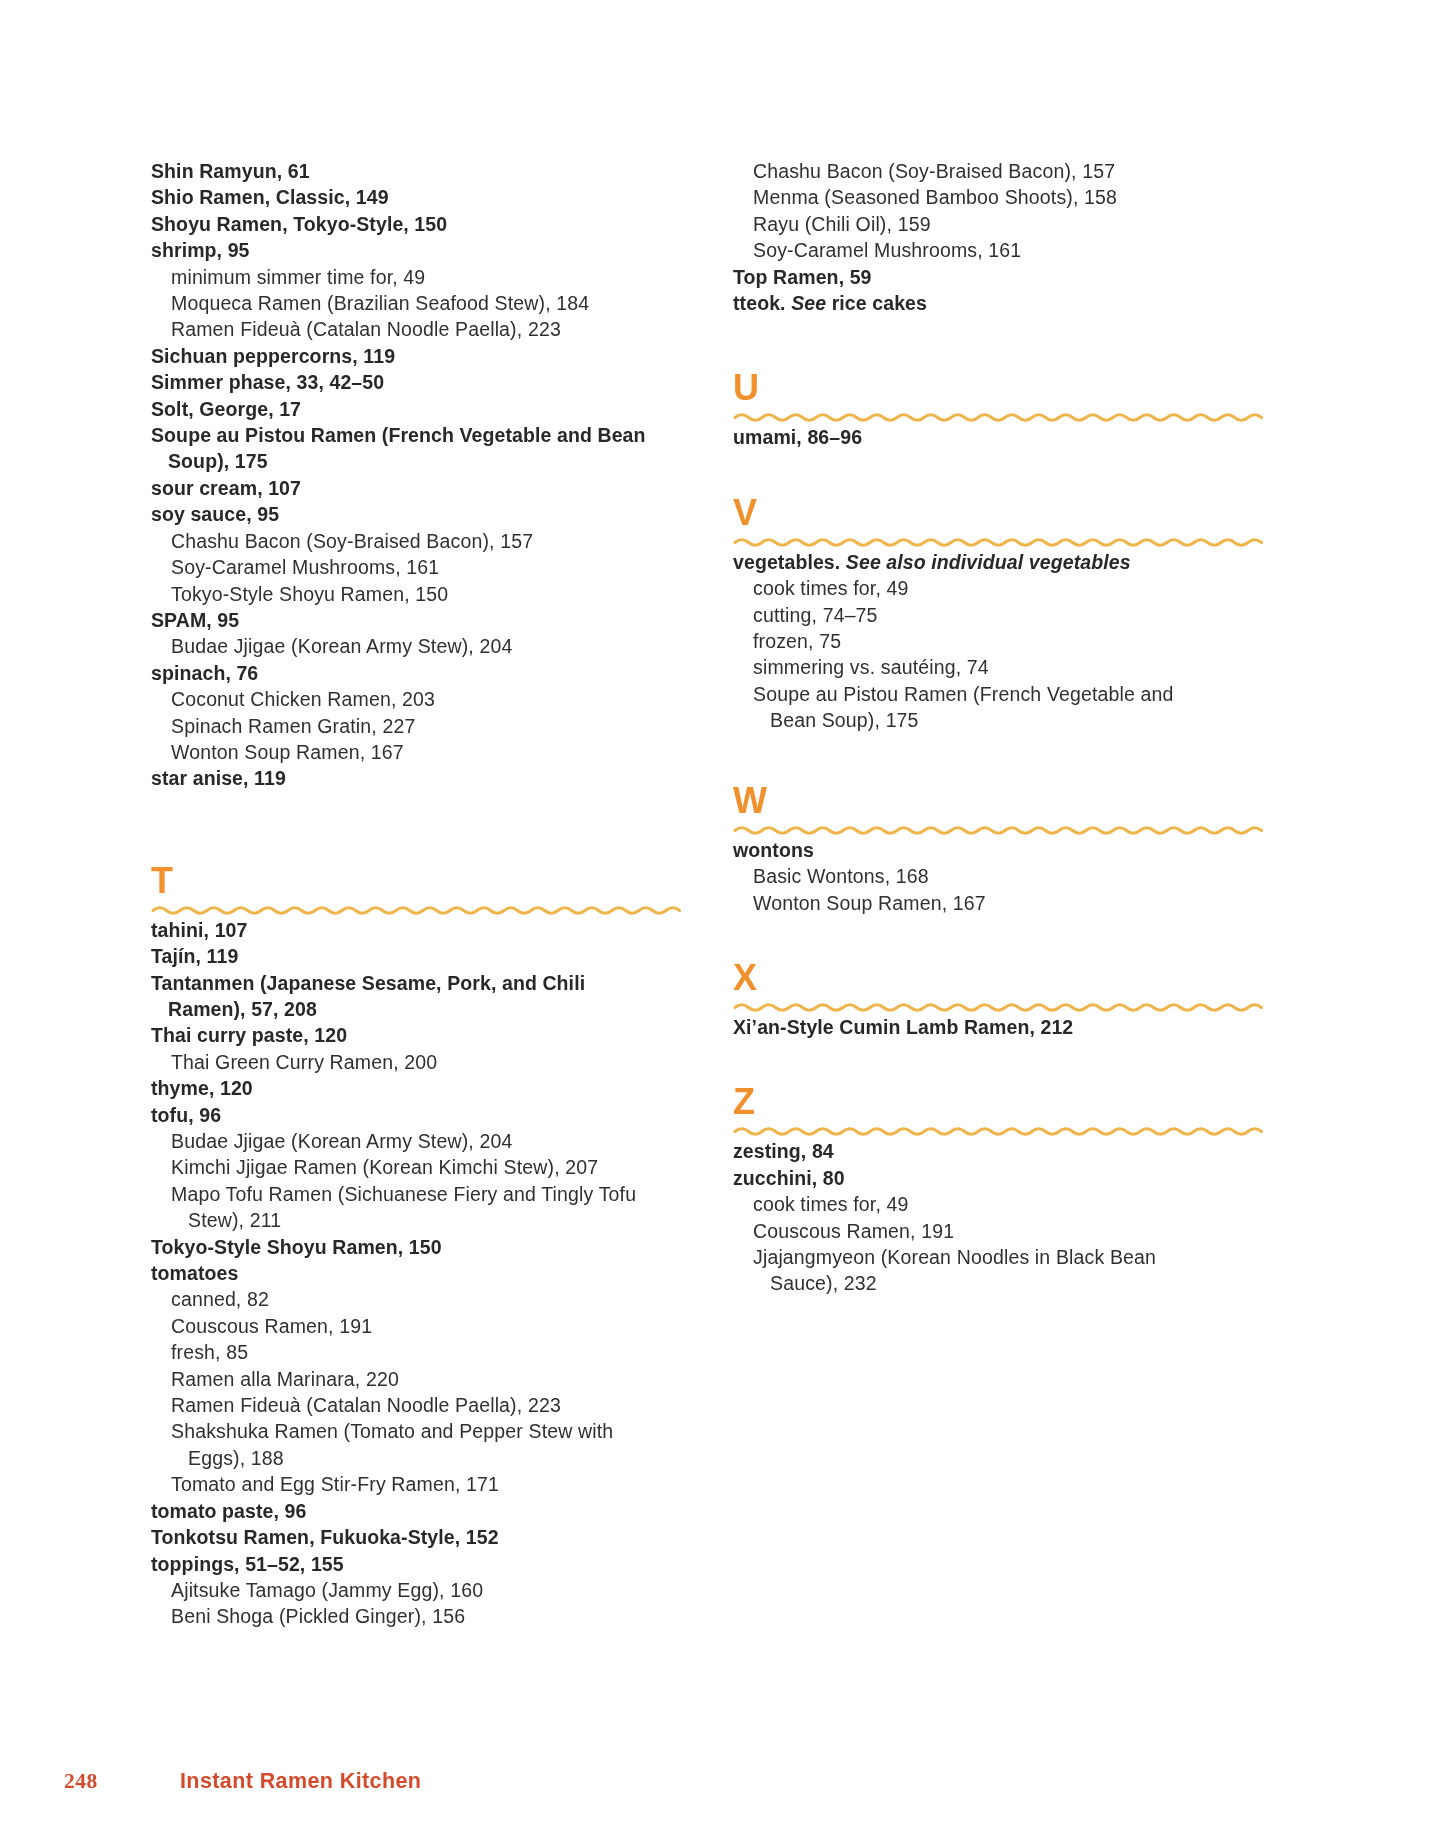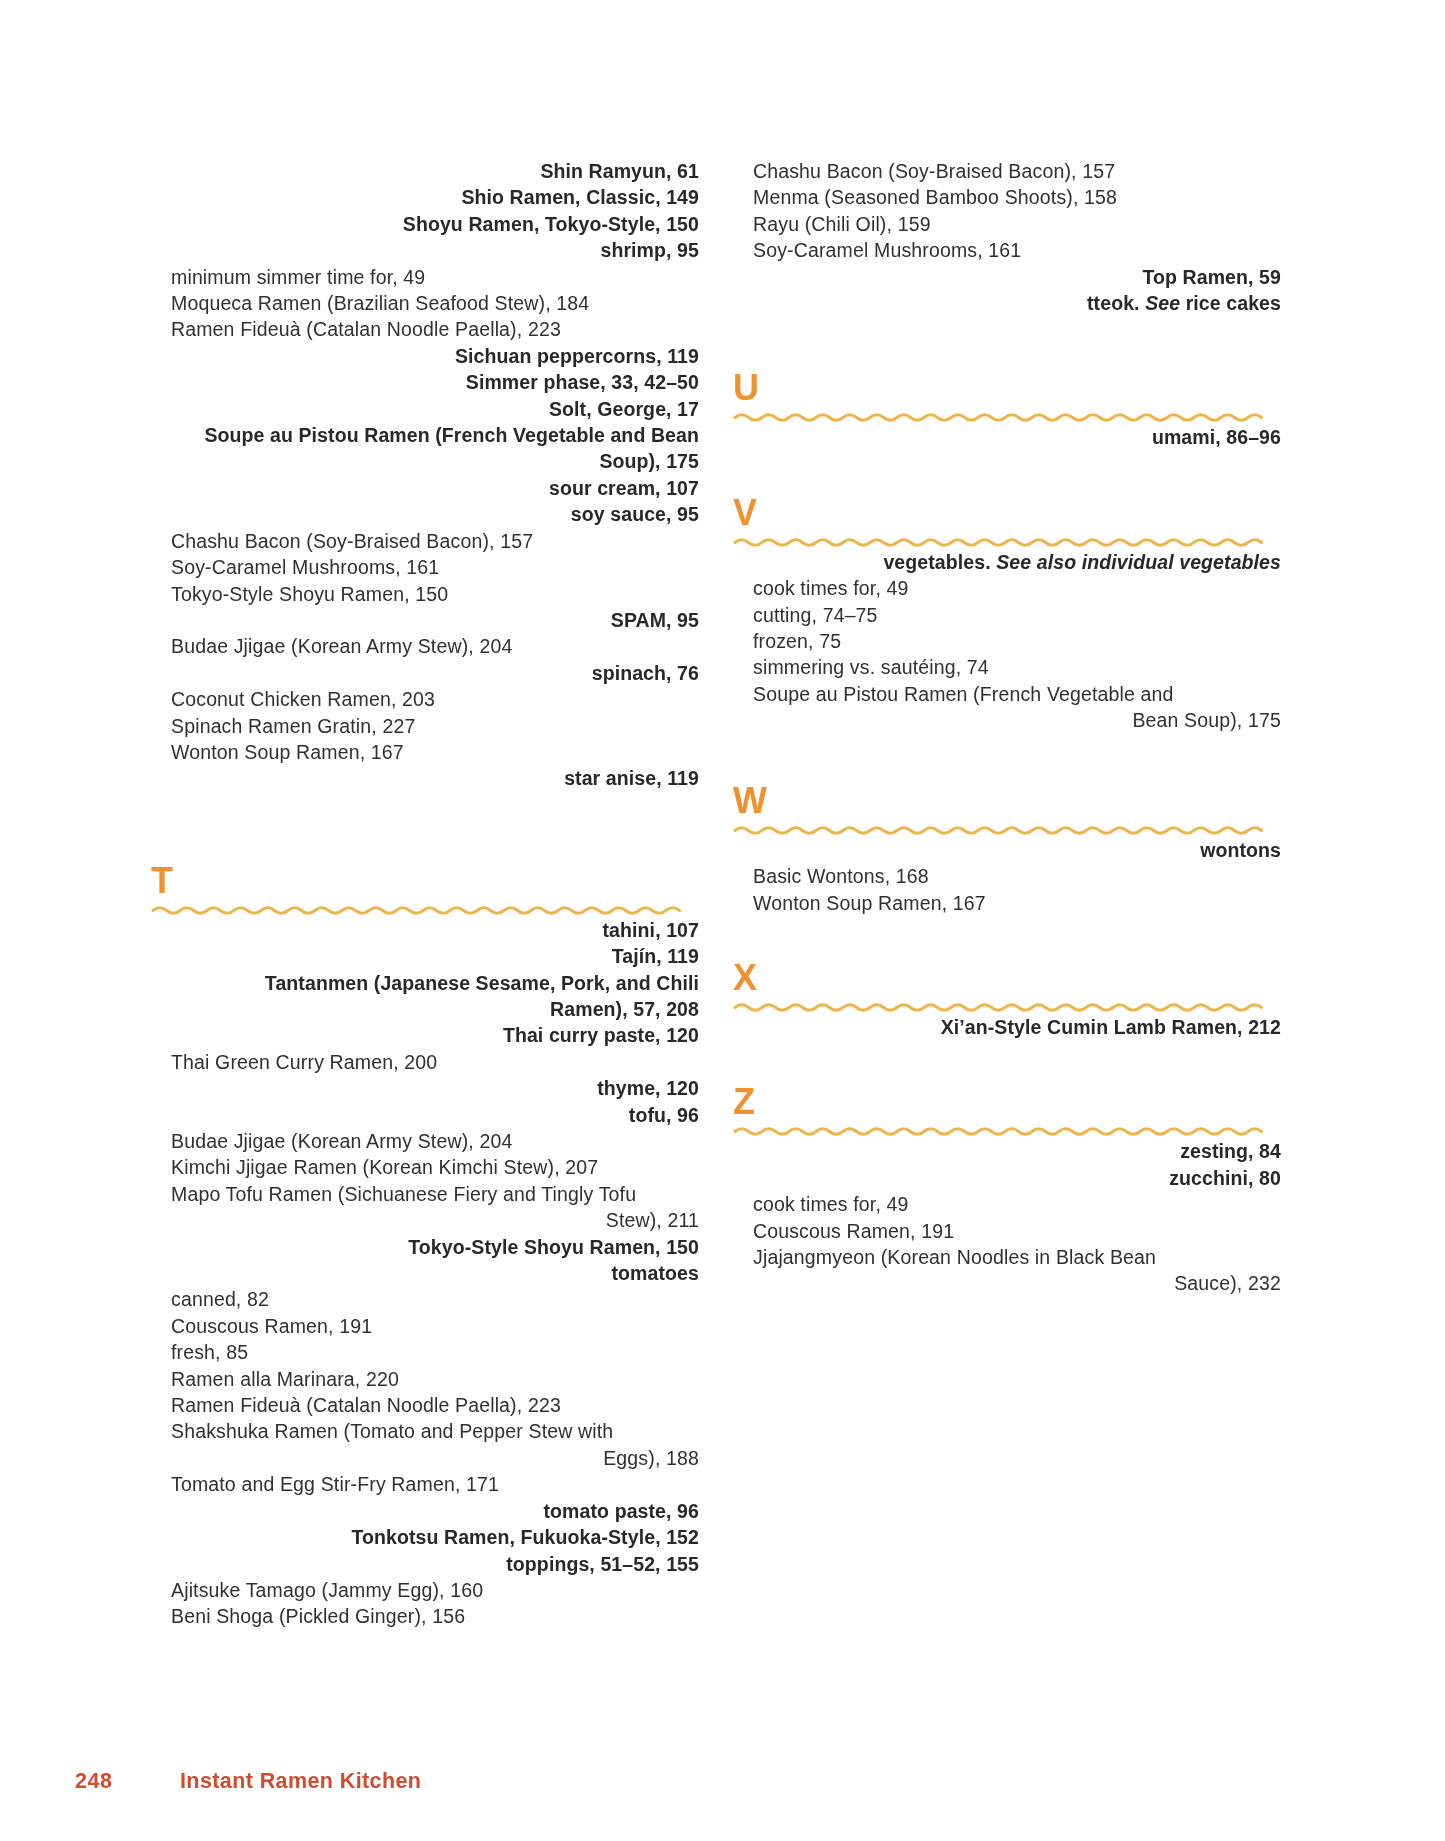--- a/index.html
+++ b/index.html
@@ -9,42 +9,42 @@
     color:var(--body,#303030);
     overflow:hidden;
   }
   .col{position:absolute;top:158px;width:548px;}
   #col-left{left:151px;}
   #col-right{left:733px;}
   .entry{
     font-size:19.5px;line-height:26.4px;white-space:nowrap;
     letter-spacing:0.15px;font-weight:400;
   }
-  .entry.b{font-weight:700;color:#282828;letter-spacing:0.1px;text-align:right;}
+  .entry.b{font-weight:700;color:#282828;letter-spacing:0.1px;}
   .ind1{padding-left:17px;}
   .ind2{padding-left:20px;}
-  .ind3{padding-left:37px;text-align:right;}
+  .ind3{padding-left:37px;}
   .it{font-style:italic;}
   .section .letter{
     font-size:36px;line-height:40px;font-weight:700;
     color:var(--accent,#F0912D);letter-spacing:0.5px;
   }
   .wave{display:block;margin-top:2px;}
   .section .entries{}
   #sec-T{margin-top:69px;}
   #sec-U{margin-top:52px;}
   #sec-V{margin-top:42px;}
   #sec-W{margin-top:47px;}
   #sec-X{margin-top:42px;}
   #sec-Z{margin-top:42px;}
   #footer{
     position:absolute;left:60px;top:1768px;height:30px;width:800px;
     color:var(--footer,#D14B2C);font-weight:700;font-size:21.5px;line-height:26px;
   }
-  #footer .num{position:absolute;left:15px;top:0;letter-spacing:0.5px;}
+  #footer .num{position:absolute;left:4px;top:0;letter-spacing:0.5px;font-family:Liberation Serif, serif;}
   #footer .title{position:absolute;left:92px;top:0;letter-spacing:0.4px;margin-left:28px;}
 </style>
 </head>
 <body>
 
 <div id="col-left" class="col">
     <div class="entries">
       <div class="entry b ind0">Shin Ramyun, 61</div>
       <div class="entry b ind0">Shio Ramen, Classic, 149</div>
       <div class="entry b ind0">Shoyu Ramen, Tokyo-Style, 150</div>

